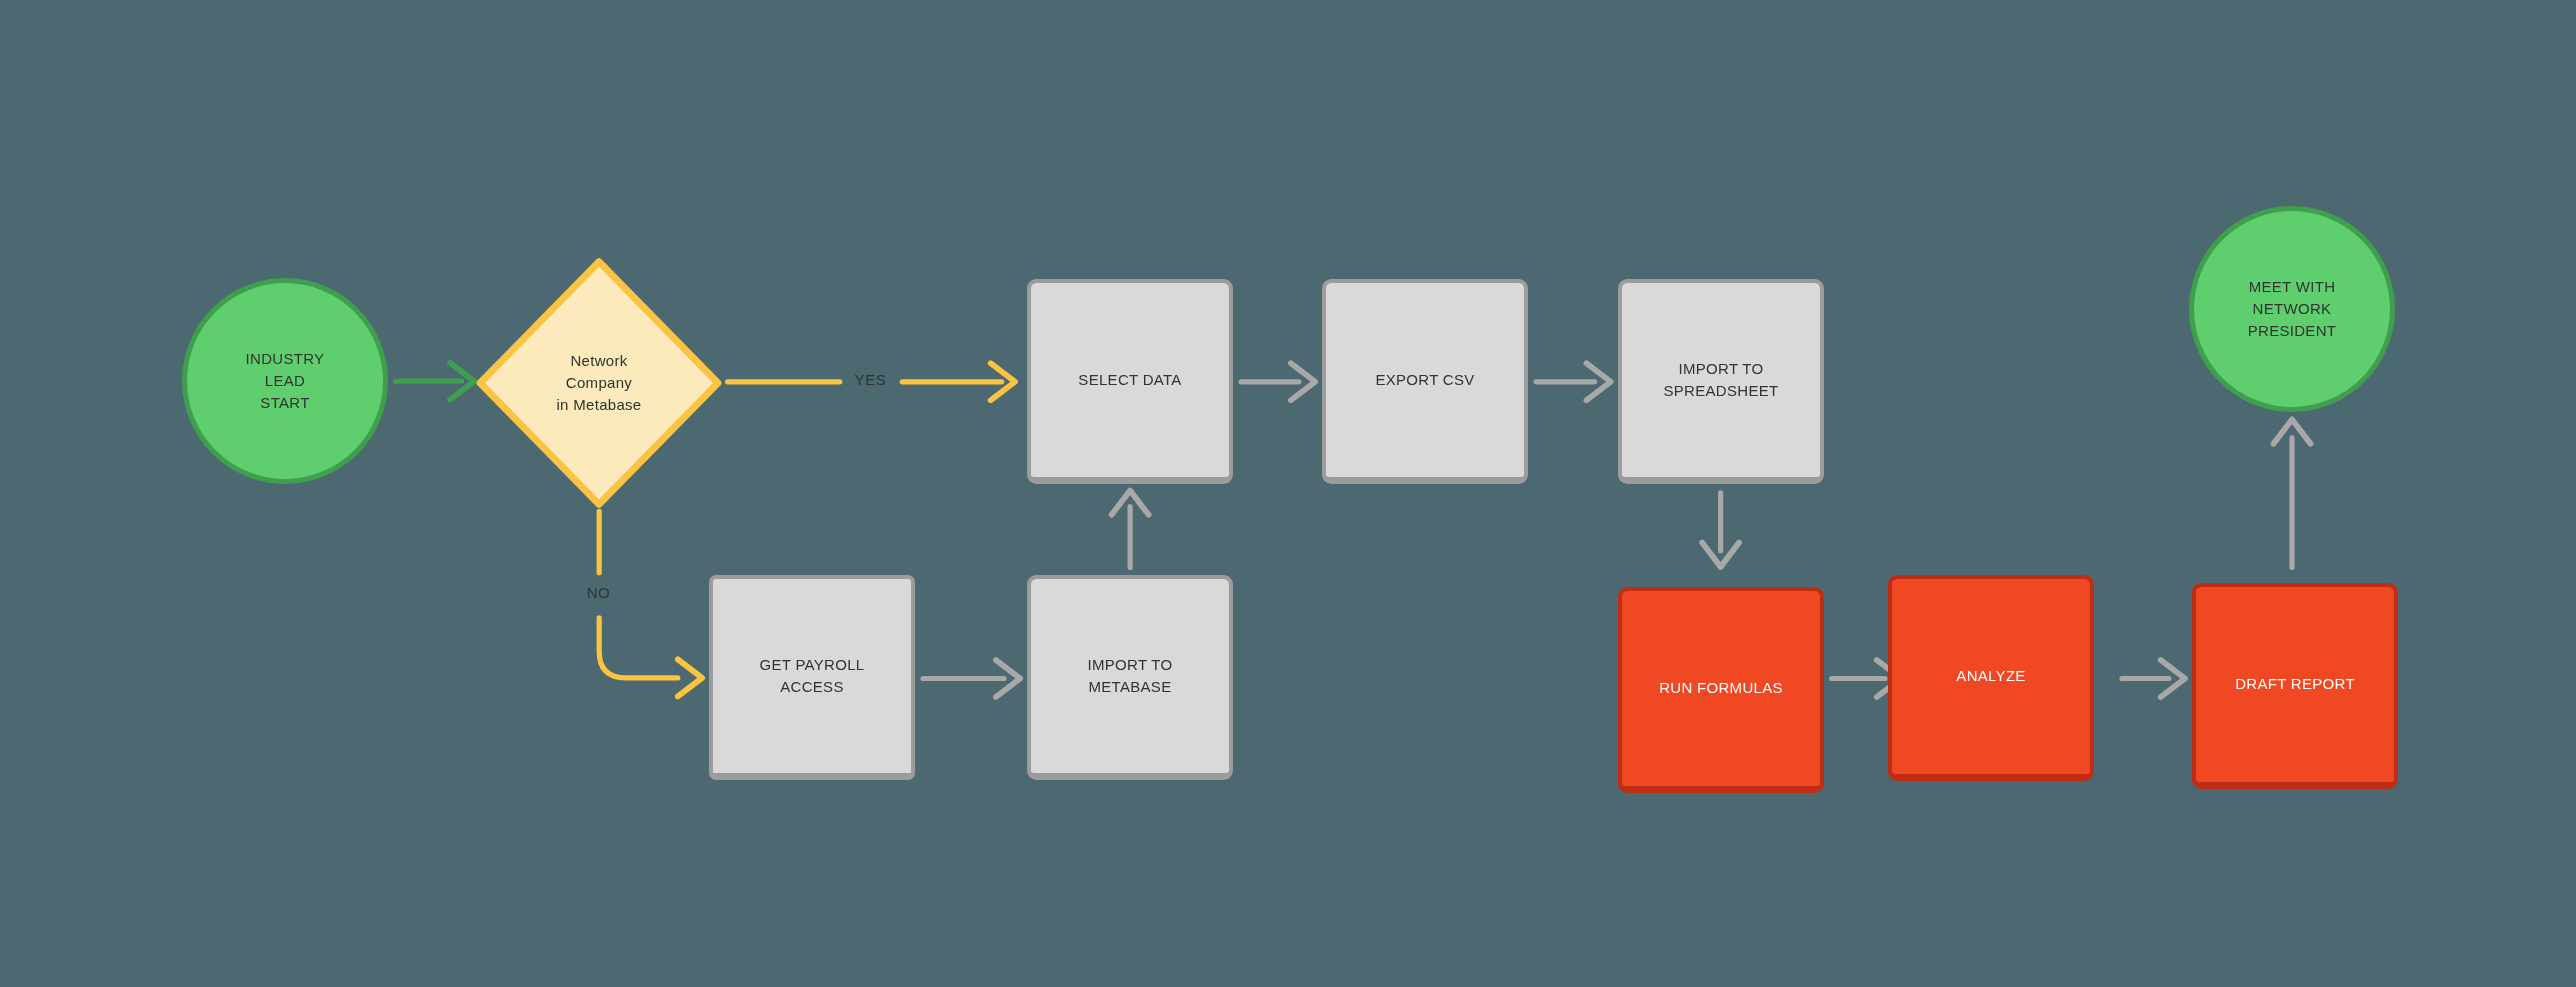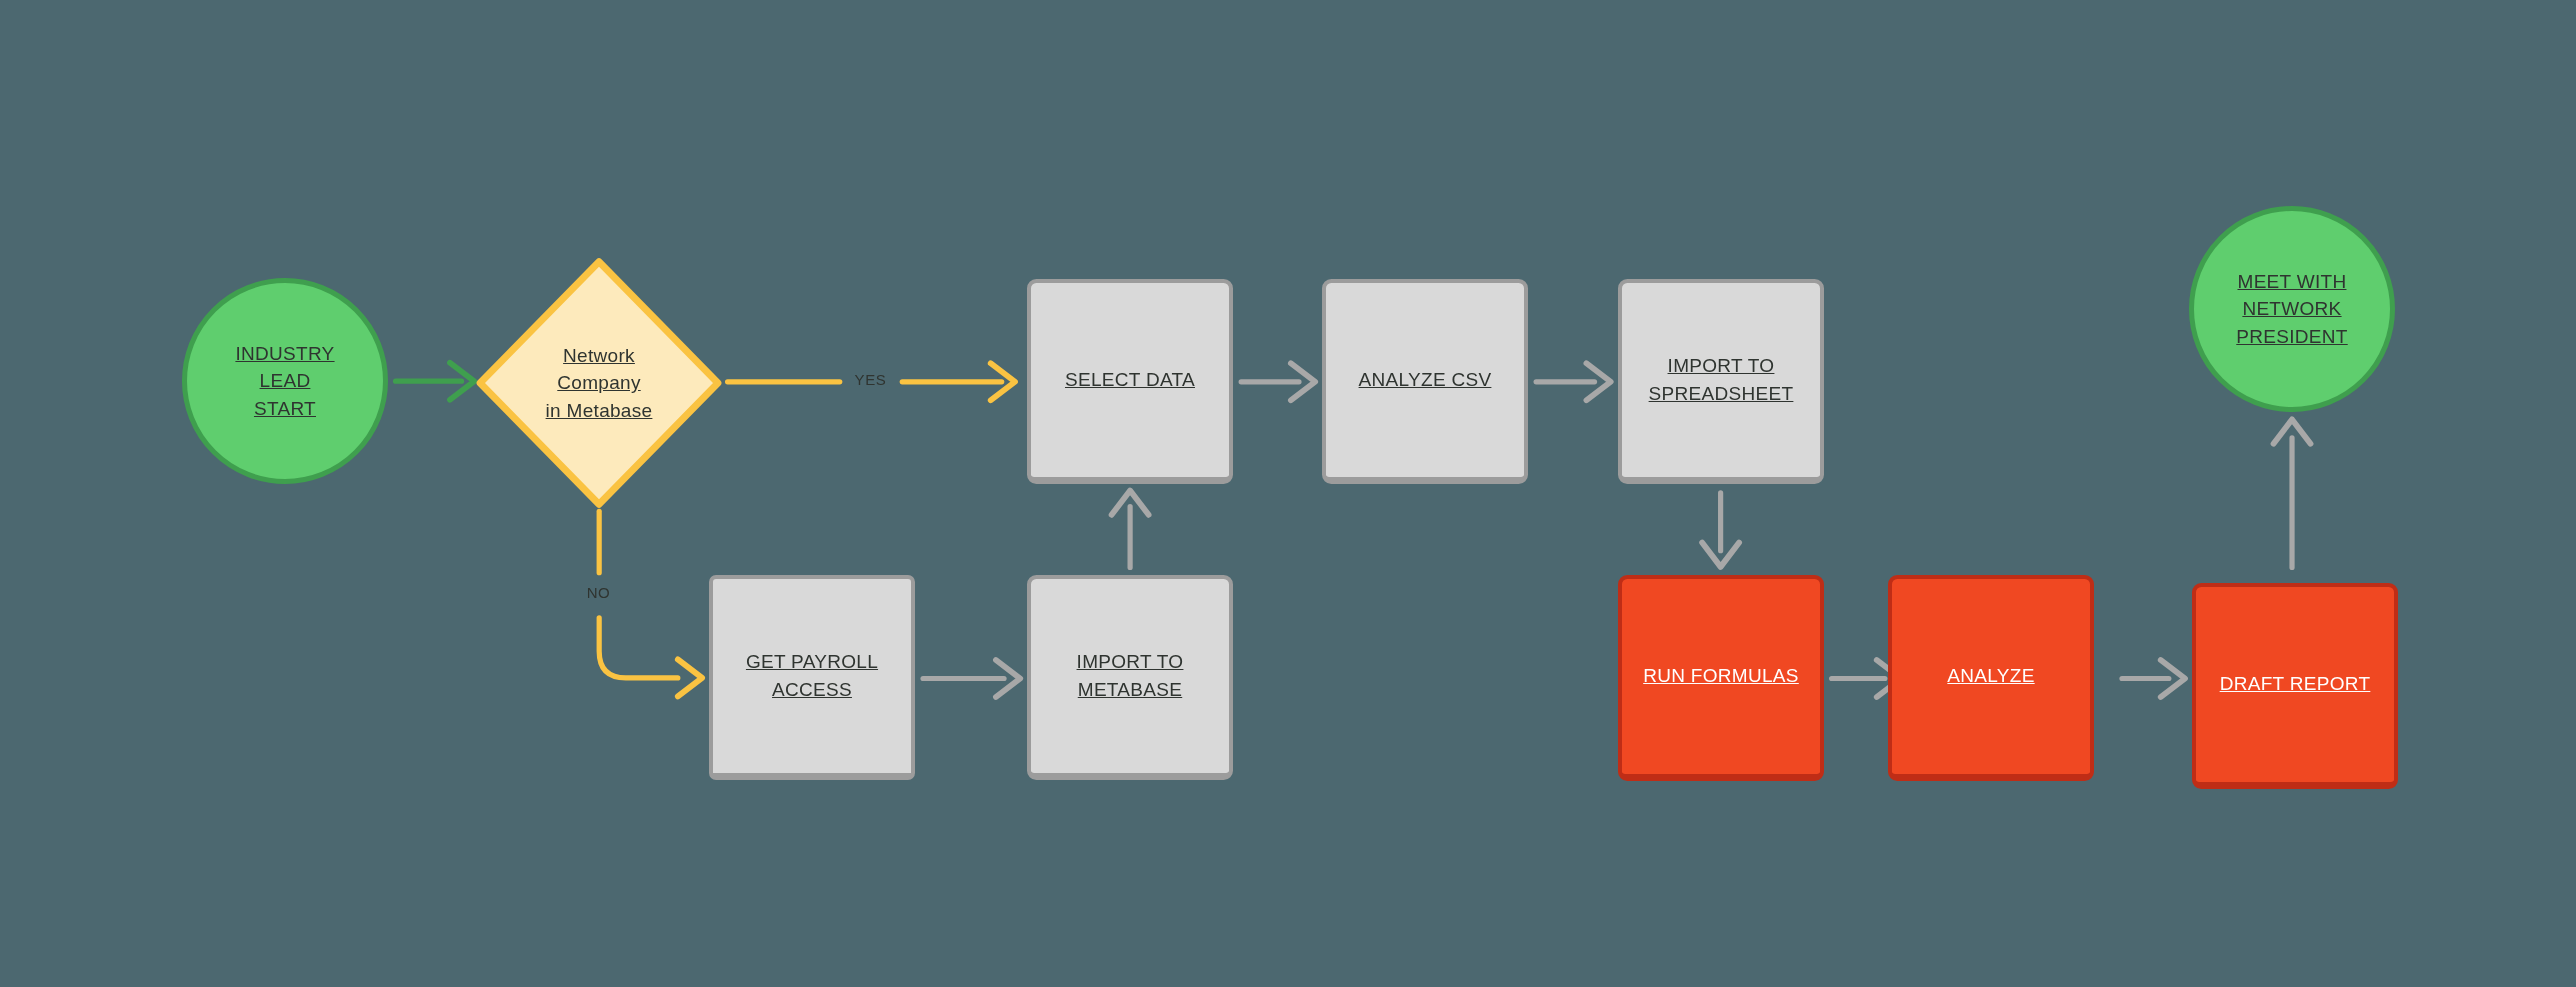--- a/index.html
+++ b/index.html
@@ -25,25 +25,24 @@
   .node {
     position: absolute;
     display: flex;
     align-items: center;
     justify-content: center;
     text-align: center;
     box-sizing: border-box;
   }
   .node-label {
     white-space: pre-line;
-    font-size: 19px;
+    font-size: 15px;
     line-height: 1.5;
     letter-spacing: 0.3px;
     color: var(--text-dark, #2f3430);
-    text-decoration: underline;
   }
   .terminal {
     width: 206px;
     height: 206px;
     border-radius: 50%;
     background: var(--node-green-fill, #5fce6e);
     border: 5.8px solid var(--node-green-border, #3f9f4e);
   }
   .terminal .node-label { line-height: 1.45; }
   .process {
@@ -164,39 +163,39 @@
     <div class="node-label">Network
 Company
 in Metabase</div>
   </div>
 
   <div class="node process" style="left: 1027px; top: 279px;">
     <div class="node-label">SELECT DATA</div>
   </div>
 
   <div class="node process" style="left: 1322px; top: 279px;">
-    <div class="node-label">ANALYZE CSV</div>
+    <div class="node-label">EXPORT CSV</div>
   </div>
 
   <div class="node process" style="left: 1618px; top: 279px;">
     <div class="node-label">IMPORT TO
 SPREADSHEET</div>
   </div>
 
   <div class="node process" style="left: 709px; top: 575px; border-radius: 7px;">
     <div class="node-label">GET PAYROLL
 ACCESS</div>
   </div>
 
   <div class="node process" style="left: 1027px; top: 575px;">
     <div class="node-label">IMPORT TO
 METABASE</div>
   </div>
 
-  <div class="node action" style="left: 1618px; top: 575px;">
+  <div class="node action" style="left: 1618px; top: 587px;">
     <div class="node-label">RUN FORMULAS</div>
   </div>
 
   <div class="node action" style="left: 1856px; top: 575px; margin-left: 32px;">
     <div class="node-label">ANALYZE</div>
   </div>
 
   <div class="node action" style="left: 2192px; top: 575px; margin-top: 8px;">
     <div class="node-label">DRAFT REPORT</div>
   </div>

